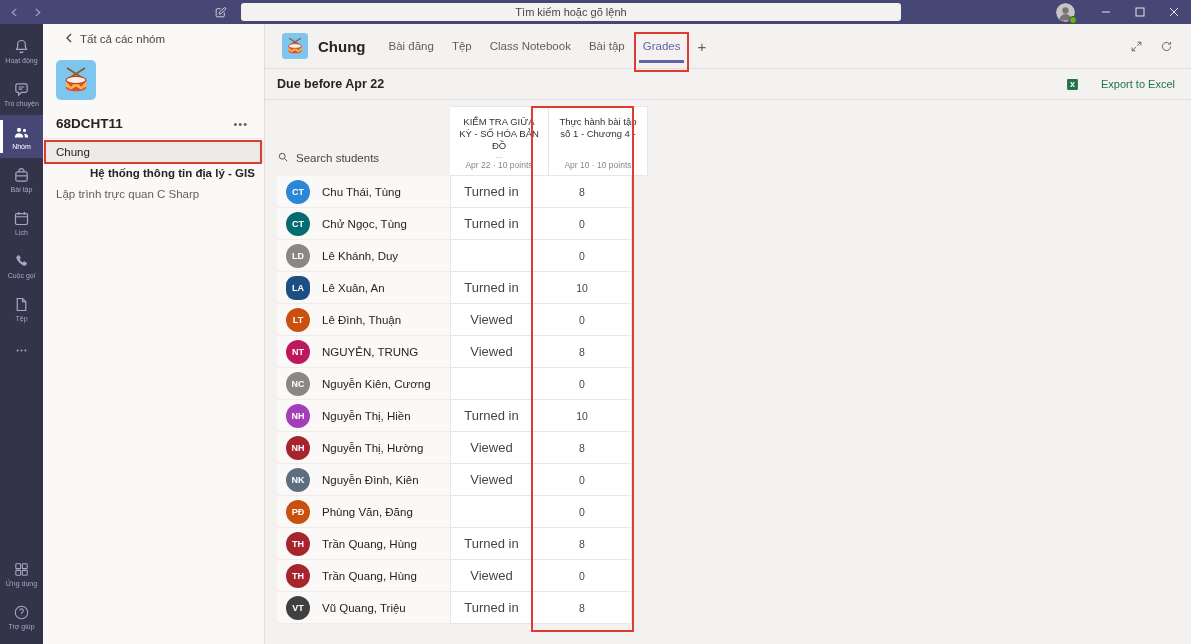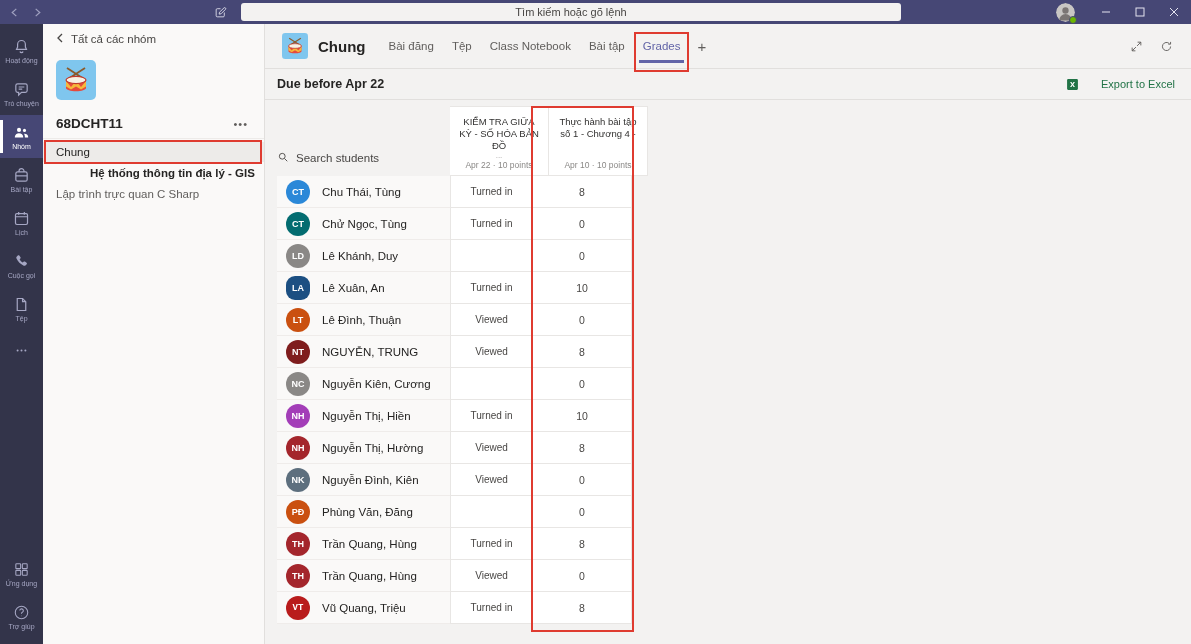--- a/index.html
+++ b/index.html
@@ -32,21 +32,21 @@
   .rail-item { height:43px; display:flex; flex-direction:column; align-items:center; justify-content:center;
     gap:2px; color:#A6A7C4; font-size:7px; position:relative; cursor:pointer; }
   .rail-item .ric { width:17px; height:17px; }
   .rail-item .ric svg { width:17px; height:17px; display:block; }
   .rail-item.active { background:#464775; color:#FFFFFF; }
   .rail-item.active::before { content:''; position:absolute; left:0; top:5px; bottom:5px; width:3px; background:#FFFFFF; }
   .rail-spacer { flex:1; }
 
   
   .sidebar { width:222px; background:#FAF9F8; border-right:1px solid #E1DFDD; flex:0 0 222px; }
-  .sb-back { display:flex; align-items:center; gap:7px; padding:9px 0 0 13px; font-size:11.5px;
+  .sb-back { display:flex; align-items:center; gap:7px; padding:9px 0 0 22px; font-size:11.5px;
     color:#484644; cursor:pointer; }
   .sb-back svg { width:8px; height:10px; }
   .team-avatar { width:40px; height:40px; margin:15px 0 0 13px; cursor:pointer; }
   .team-avatar svg { width:40px; height:40px; display:block; }
   .team-row { display:flex; align-items:center; justify-content:space-between; padding:16px 16px 0 13px; }
   .team-name { font-size:13.5px; font-weight:bold; color:#252423; }
   .team-more { color:#605E5C; font-size:11px; letter-spacing:1px; cursor:pointer; }
   .sb-divider { border-bottom:1px solid #EDEBE9; margin-top:7px; }
   .channels { margin-top:3px; }
   .channel { height:20px; display:flex; align-items:center; padding-left:13px; font-size:11.5px;
@@ -96,21 +96,21 @@
   .hdr-col.c2 { width:99px; border-left:none; }
   .hdr-title { font-size:9.5px; color:#323130; line-height:1.25; }
   .hdr-more { font-size:8px; color:#A19F9D; line-height:1; }
   .hdr-meta { margin-top:auto; font-size:8.5px; color:#8A8886; }
 
   .grow { display:flex; height:32px; }
   .cell-name { width:173px; background:#FAF9F8; border-bottom:1px solid #EFECEA; display:flex;
     align-items:center; gap:12px; padding-left:9px; font-size:11.5px; color:#252423; cursor:pointer; }
   .avatar { width:24px; height:24px; border-radius:50%; color:#FFFFFF; font-size:9px; font-weight:bold;
     display:flex; align-items:center; justify-content:center; flex:0 0 24px; }
-  .cell-status { width:83px; background:#FFFFFF; border:1px solid #E8E6E4; border-top:none; font-size:10px;
+  .cell-status { width:83px; background:#FFFFFF; border:1px solid #E8E6E4; border-top:none; font-size:13px;
     color:#484644; display:flex; align-items:center; justify-content:center; cursor:pointer; }
   .cell-score { width:99px; background:#FFFFFF; border:1px solid #E8E6E4; border-top:none; border-left:none;
     font-size:10.5px; color:#484644; display:flex; align-items:center; justify-content:center; cursor:pointer; }
 
   .col-annotation { position:absolute; left:254px; top:0; width:103px; height:526px;
     border:2px solid var(--annotation,#DF3B30); pointer-events:none; z-index:4; }
 </style>
 </head>
 <body>
 
@@ -420,21 +420,21 @@
             <div class="grow">
               <div class="cell-name">
                 <span class="avatar" style="background: rgb(202, 80, 16);">LT</span>
                 <span>Lê Đình, Thuận</span>
               </div>
               <div class="cell-status">Viewed</div>
               <div class="cell-score">0</div>
             </div>
             <div class="grow">
               <div class="cell-name">
-                <span class="avatar" style="background: #7f1d1d;">NT</span>
+                <span class="avatar" style="background: #be185d;">NT</span>
                 <span>NGUYỄN, TRUNG</span>
               </div>
               <div class="cell-status">Viewed</div>
               <div class="cell-score">8</div>
             </div>
             <div class="grow">
               <div class="cell-name">
                 <span class="avatar" style="background: rgb(138, 136, 134);">NC</span>
                 <span>Nguyễn Kiên, Cương</span>
               </div>
@@ -484,21 +484,21 @@
             <div class="grow">
               <div class="cell-name">
                 <span class="avatar" style="background: rgb(164, 38, 44);">TH</span>
                 <span>Trần Quang, Hùng</span>
               </div>
               <div class="cell-status">Viewed</div>
               <div class="cell-score">0</div>
             </div>
             <div class="grow">
               <div class="cell-name">
-                <span class="avatar" style="background: #b91c1c; font-family: Liberation Mono, monospace;">VT</span>
+                <span class="avatar" style="background: #404040;">VT</span>
                 <span>Vũ Quang, Triệu</span>
               </div>
               <div class="cell-status">Turned in</div>
               <div class="cell-score">8</div>
             </div>
           </div>
 
         <div class="col-annotation"></div>
       </div>
 

